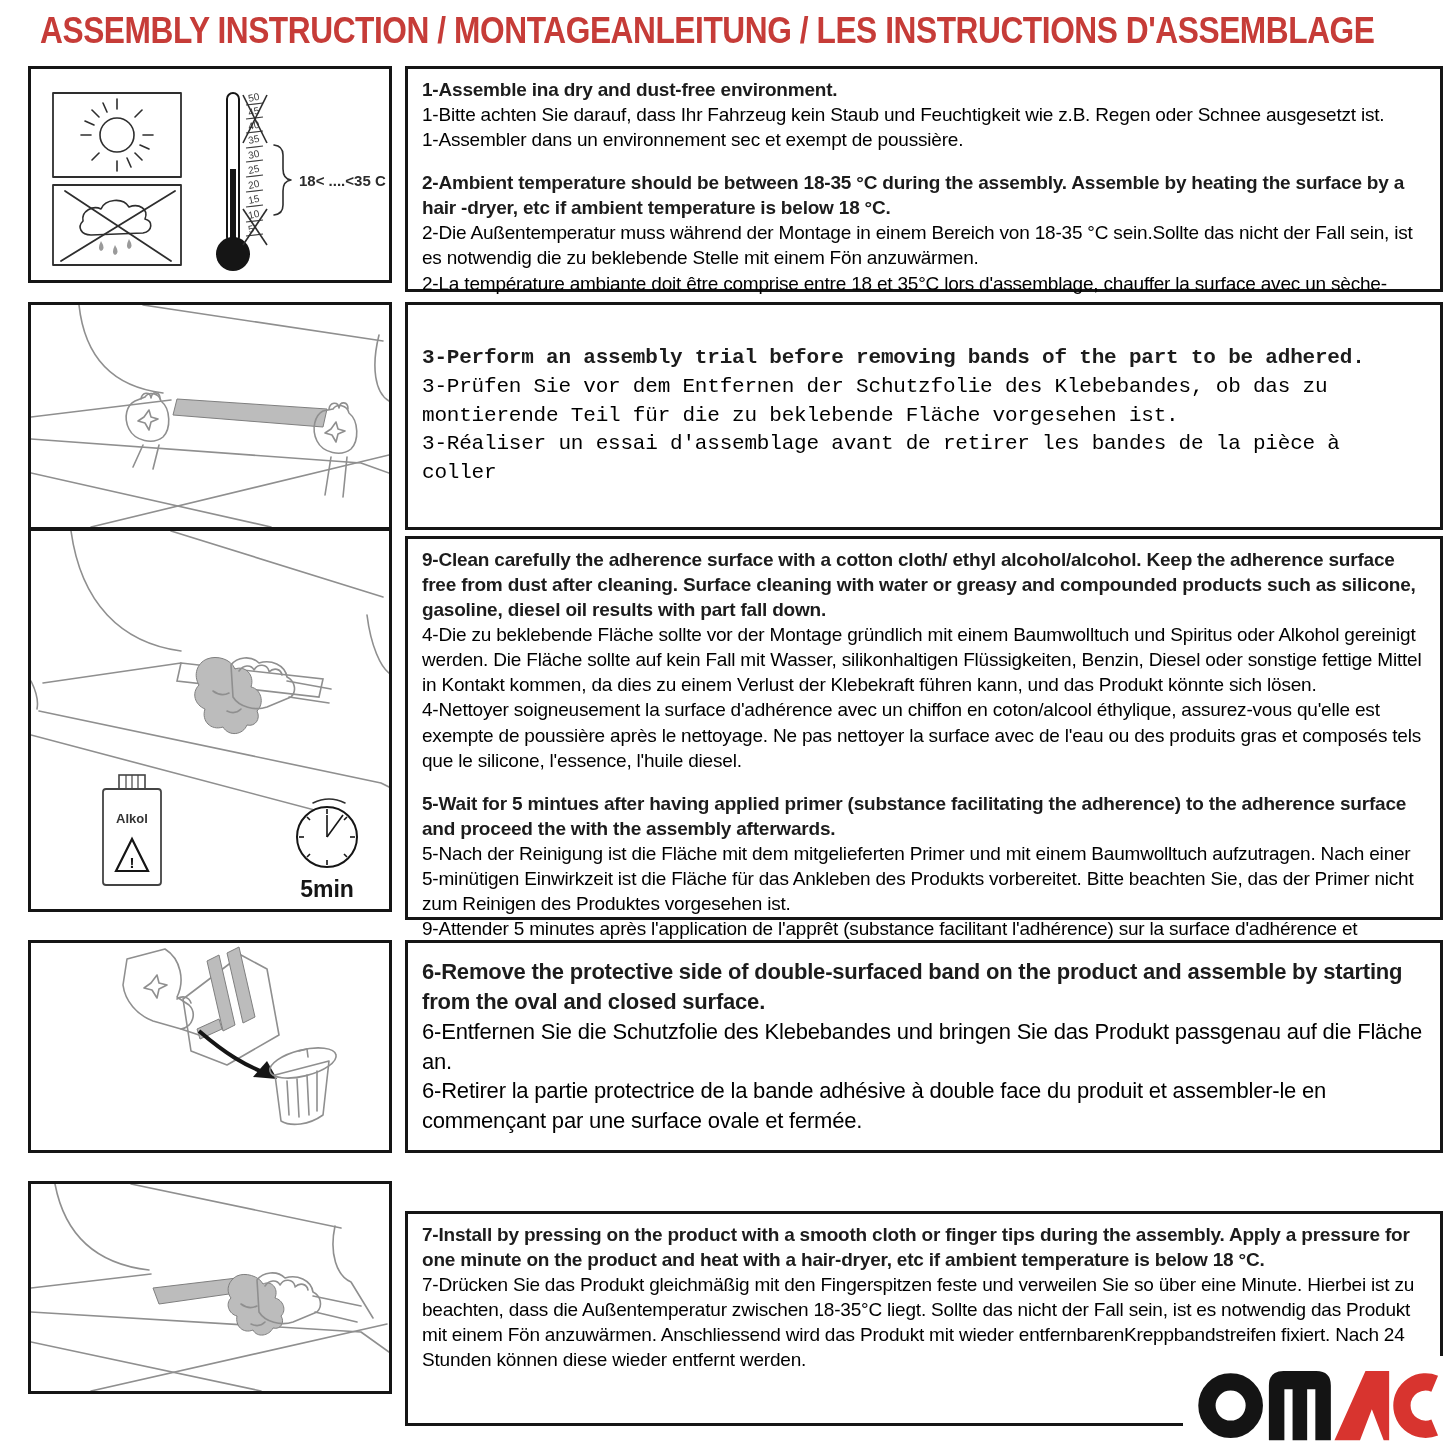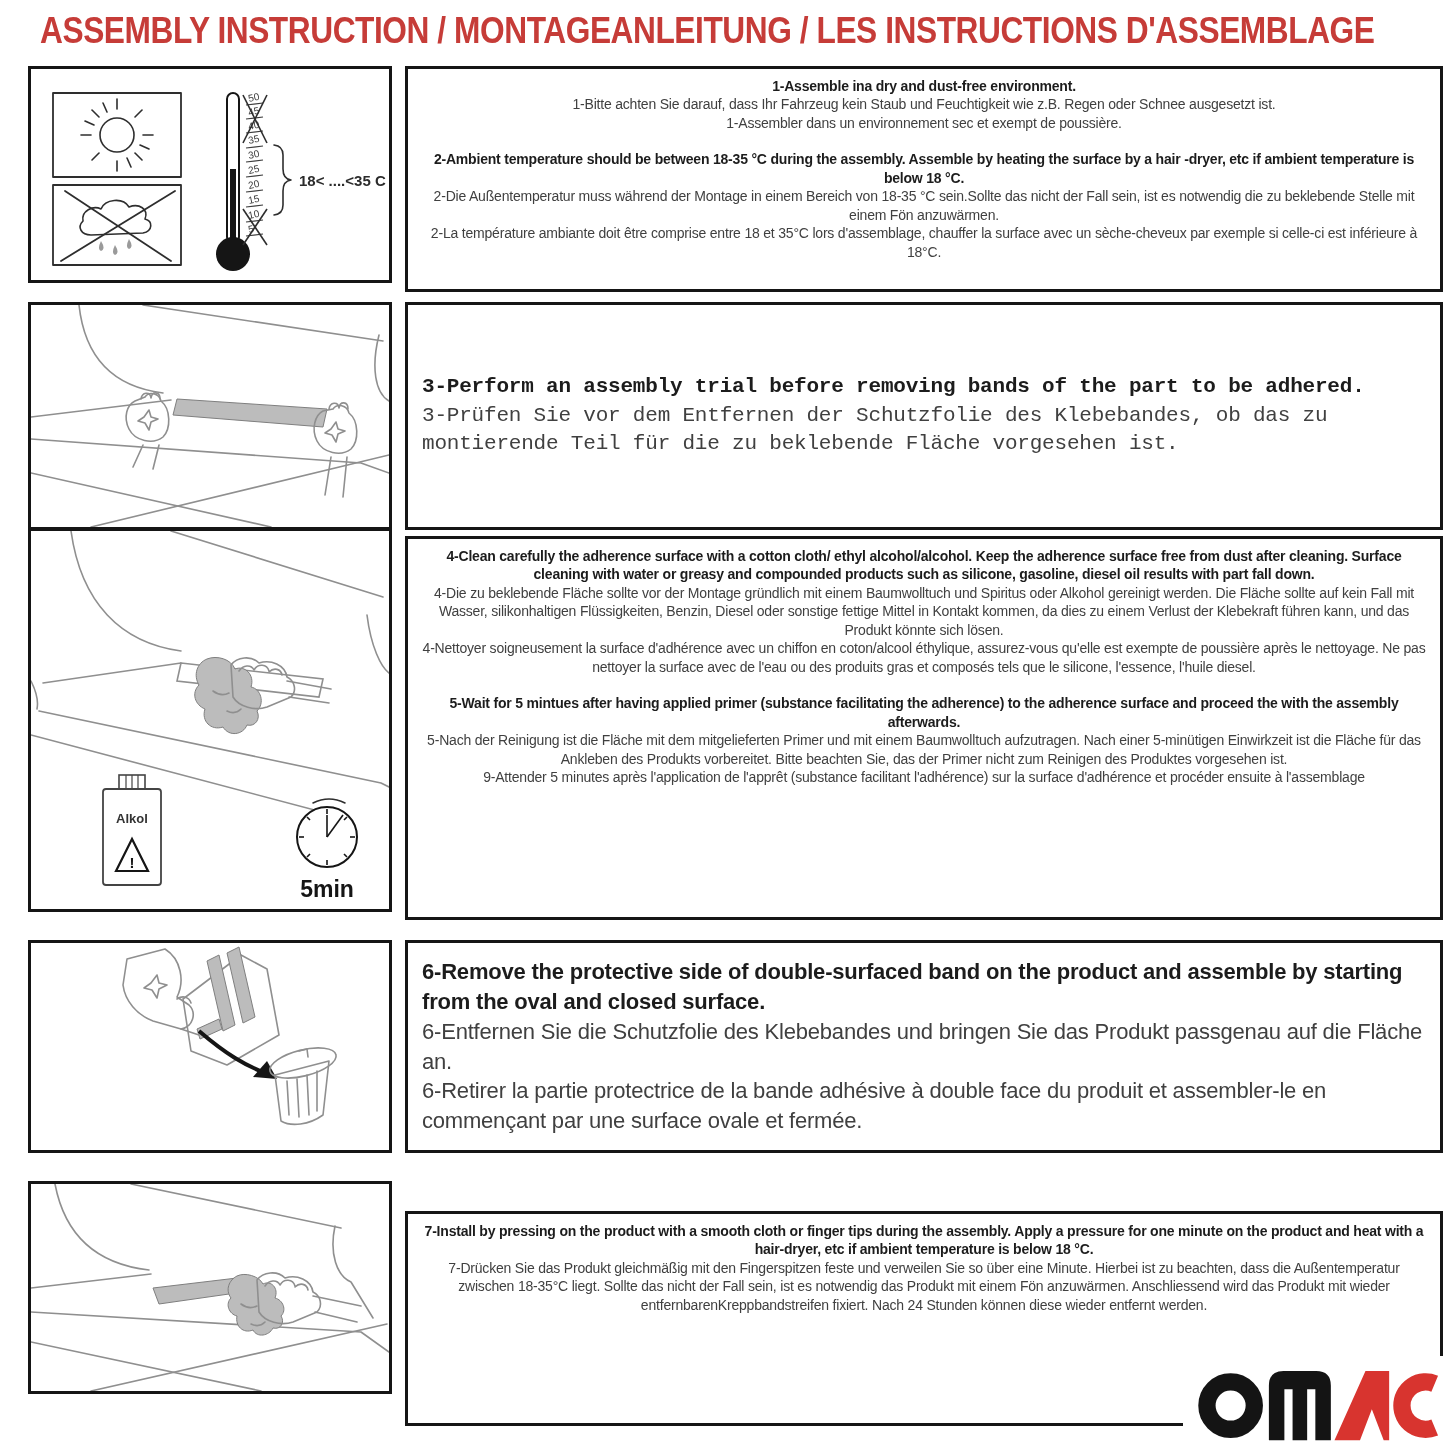--- a/index.html
+++ b/index.html
@@ -4,24 +4,24 @@
 <style>
   html,body{margin:0;padding:0;background:#fff;}
   #page{position:relative;width:1445px;height:1445px;background:#fff;overflow:hidden;
         font-family:"Liberation Sans",sans-serif;}
   .title{position:absolute;left:40px;top:10px;font-size:36px;font-weight:bold;
          letter-spacing:-.5px;white-space:nowrap;transform:scaleX(.88);transform-origin:left center;}
   .box{position:absolute;border:3px solid #151515;background:#fff;box-sizing:border-box;}
   .illu{display:block;}
   .text-box{padding:8px 14px;box-sizing:border-box;}
   .v-center{display:flex;flex-direction:column;justify-content:center;}
-  .para{margin:0;color:#404040;letter-spacing:-.2px;}
+  .para{margin:0;color:#000000;letter-spacing:-.2px;}
   .para.bold{font-weight:bold;color:#1c1c1c;}
   .para.gap{margin-top:18px;}
-  .size-s .para{font-size:14px;line-height:1.32;text-align:center;}
+  .size-s .para{font-size:19px;line-height:1.32;}
   .size-m .para{font-size:22px;line-height:1.35;}
   .size-l .para{font-size:21px;line-height:1.38;font-family:Liberation Mono, monospace;}
   .logo-wrap{position:absolute;left:1183px;top:1356px;width:262px;height:89px;background:#fff;
              display:flex;align-items:center;justify-content:flex-end;}
   .sketch{stroke:#8f8f8f;fill:none;stroke-width:1.6;stroke-linecap:round;stroke-linejoin:round;}
   .dark{stroke:#2e2e2e;}
   .grayfill{fill:#bcbcbc;stroke:#7f7f7f;}
 </style>
 </head>
 <body>
@@ -136,20 +136,21 @@
         <path class="sketch" fill="#fff" d="M292,106 C284,110 280,124 286,136 C292,148 310,152 320,144 C328,136 328,116 318,108 C316,100 306,98 302,104 Z"></path>
         <path class="sketch" d="M298,104 C299,97 307,96 308,103 M308,103 C309,96 317,96 317,104"></path>
         <path class="sketch" d="M300,152 L294,190 M316,152 L312,192"></path>
         <path class="sketch" d="M300,124 l5,-7 2,7 7,2 -7,3 -2,8 -4,-7 -7,-2 z"></path>
       </g>
     </svg>
   </div>
   <div class="box text-box size-l v-center" style="left:405px;top:302px;width:1038px;height:228px;">
       <p class="para bold">3-Perform an assembly trial before removing bands of the part to be adhered.</p>
       <p class="para">3-Prüfen Sie vor dem Entfernen der Schutzfolie des Klebebandes, ob das zu montierende Teil für die zu beklebende Fläche vorgesehen ist.</p>
+      <p class="para">3-Réaliser un essai d'assemblage avant de retirer les bandes de la pièce à coller</p>
     </div>
 
   <div class="box" style="left:28px;top:528px;width:364px;height:384px;">
     <svg class="illu" width="358" height="378" viewBox="0 0 358 378">
       <g class="sketch">
         <path d="M40,0 C50,72 90,112 150,120"></path>
         <path d="M140,0 L352,66"></path>
         <path d="M336,84 C340,116 350,136 358,142"></path>
         <path d="M12,152 L150,132"></path>
         <path d="M8,180 L350,252 L358,256"></path>
@@ -192,21 +193,21 @@
             <line x1="313" y1="289" x2="316" y2="286"></line>
         </g>
         <line x1="296" y1="306" x2="296" y2="284" stroke="#151515" stroke-width="1.6"></line>
         <line x1="296" y1="306" x2="312" y2="284" stroke="#151515" stroke-width="1.6"></line>
         <path d="M282,272 Q298,264 314,272" class="sketch dark" fill="none"></path>
         <text x="296" y="366" text-anchor="middle" font-family="Liberation Sans, sans-serif" font-size="23" font-weight="bold" fill="#151515">5min</text>
       </g>
     </svg>
   </div>
   <div class="box text-box size-s" style="left:405px;top:536px;width:1038px;height:384px;">
-      <p class="para bold">4-Clean carefully the adherence surface with a cotton cloth/ ethyl alcohol/alcohol. Keep the adherence surface free from dust after cleaning. Surface cleaning with water or greasy and compounded products such as silicone, gasoline, diesel oil results with part fall down.</p>
+      <p class="para bold">9-Clean carefully the adherence surface with a cotton cloth/ ethyl alcohol/alcohol. Keep the adherence surface free from dust after cleaning. Surface cleaning with water or greasy and compounded products such as silicone, gasoline, diesel oil results with part fall down.</p>
       <p class="para">4-Die zu beklebende Fläche sollte vor der Montage gründlich mit einem Baumwolltuch und Spiritus oder Alkohol gereinigt werden. Die Fläche sollte auf kein Fall mit Wasser, silikonhaltigen Flüssigkeiten, Benzin, Diesel oder sonstige fettige Mittel in Kontakt kommen, da dies zu einem Verlust der Klebekraft führen kann, und das Produkt könnte sich lösen.</p>
       <p class="para">4-Nettoyer soigneusement la surface d'adhérence avec un chiffon en coton/alcool éthylique, assurez-vous qu'elle est exempte de poussière après le nettoyage. Ne pas nettoyer la surface avec de l'eau ou des produits gras et composés tels que le silicone, l'essence, l'huile diesel.</p>
       <p class="para bold gap">5-Wait for 5 mintues after having applied primer (substance facilitating the adherence) to the adherence surface and proceed the with the assembly afterwards.</p>
       <p class="para">5-Nach der Reinigung ist die Fläche mit dem mitgelieferten Primer und mit einem Baumwolltuch aufzutragen. Nach einer 5-minütigen Einwirkzeit ist die Fläche für das Ankleben des Produkts vorbereitet. Bitte beachten Sie, das der Primer nicht zum Reinigen des Produktes vorgesehen ist.</p>
       <p class="para">9-Attender 5 minutes après l'application de l'apprêt (substance facilitant l'adhérence) sur la surface d'adhérence et procéder ensuite à l'assemblage</p>
     </div>
 
   <div class="box" style="left:28px;top:940px;width:364px;height:213px;">
     <svg class="illu" width="358" height="207" viewBox="0 0 358 207">
 

